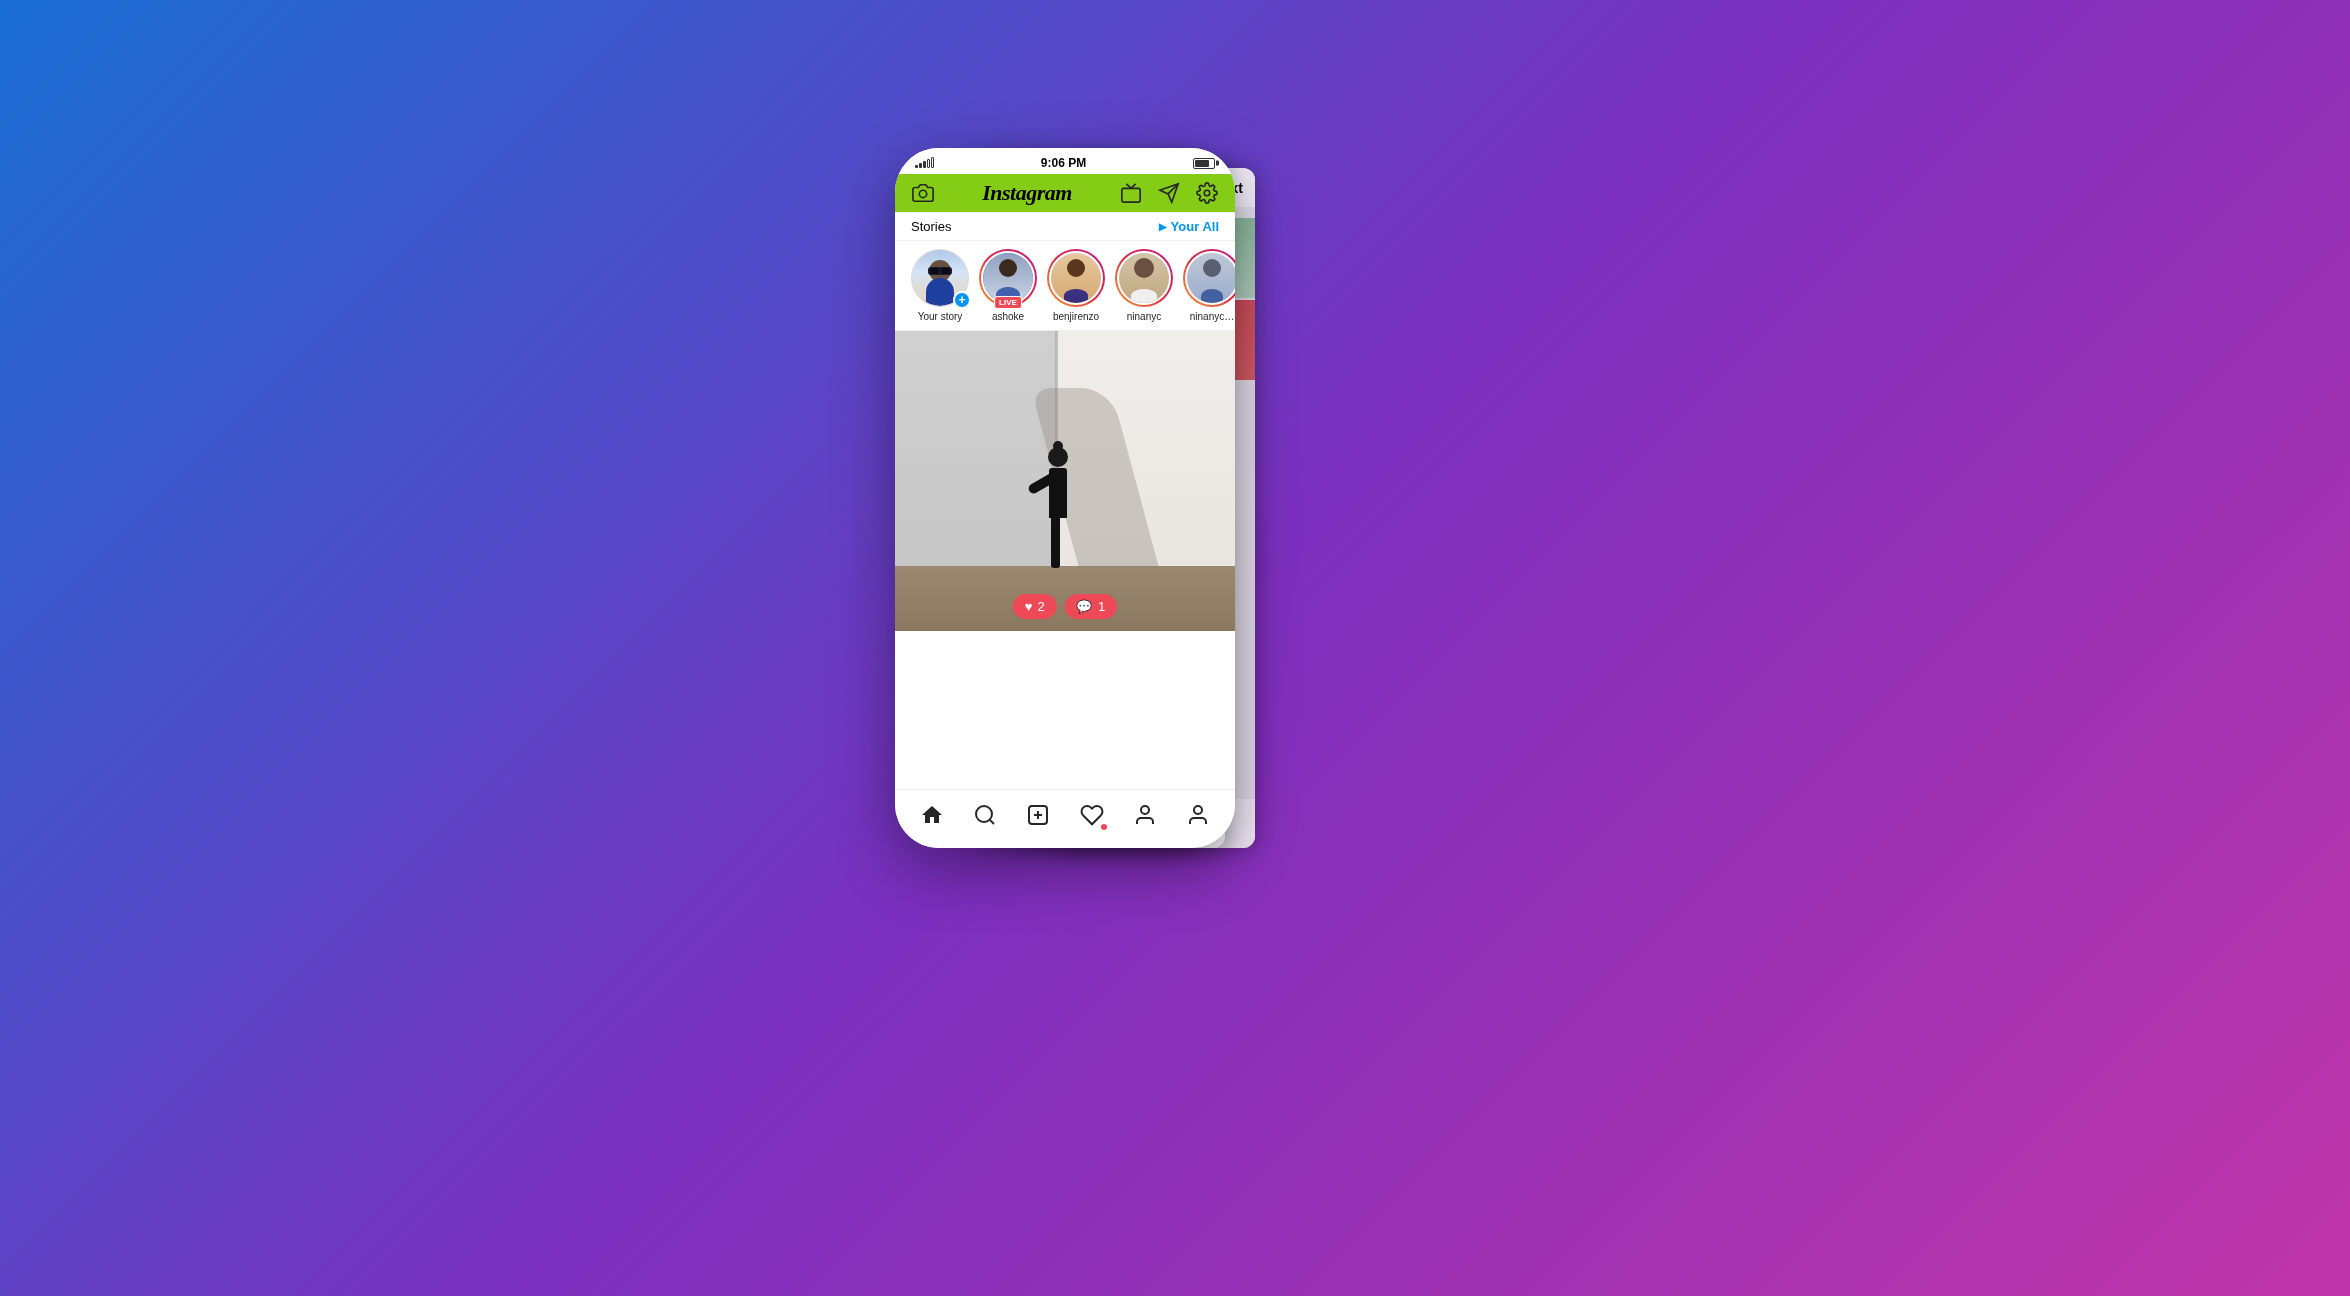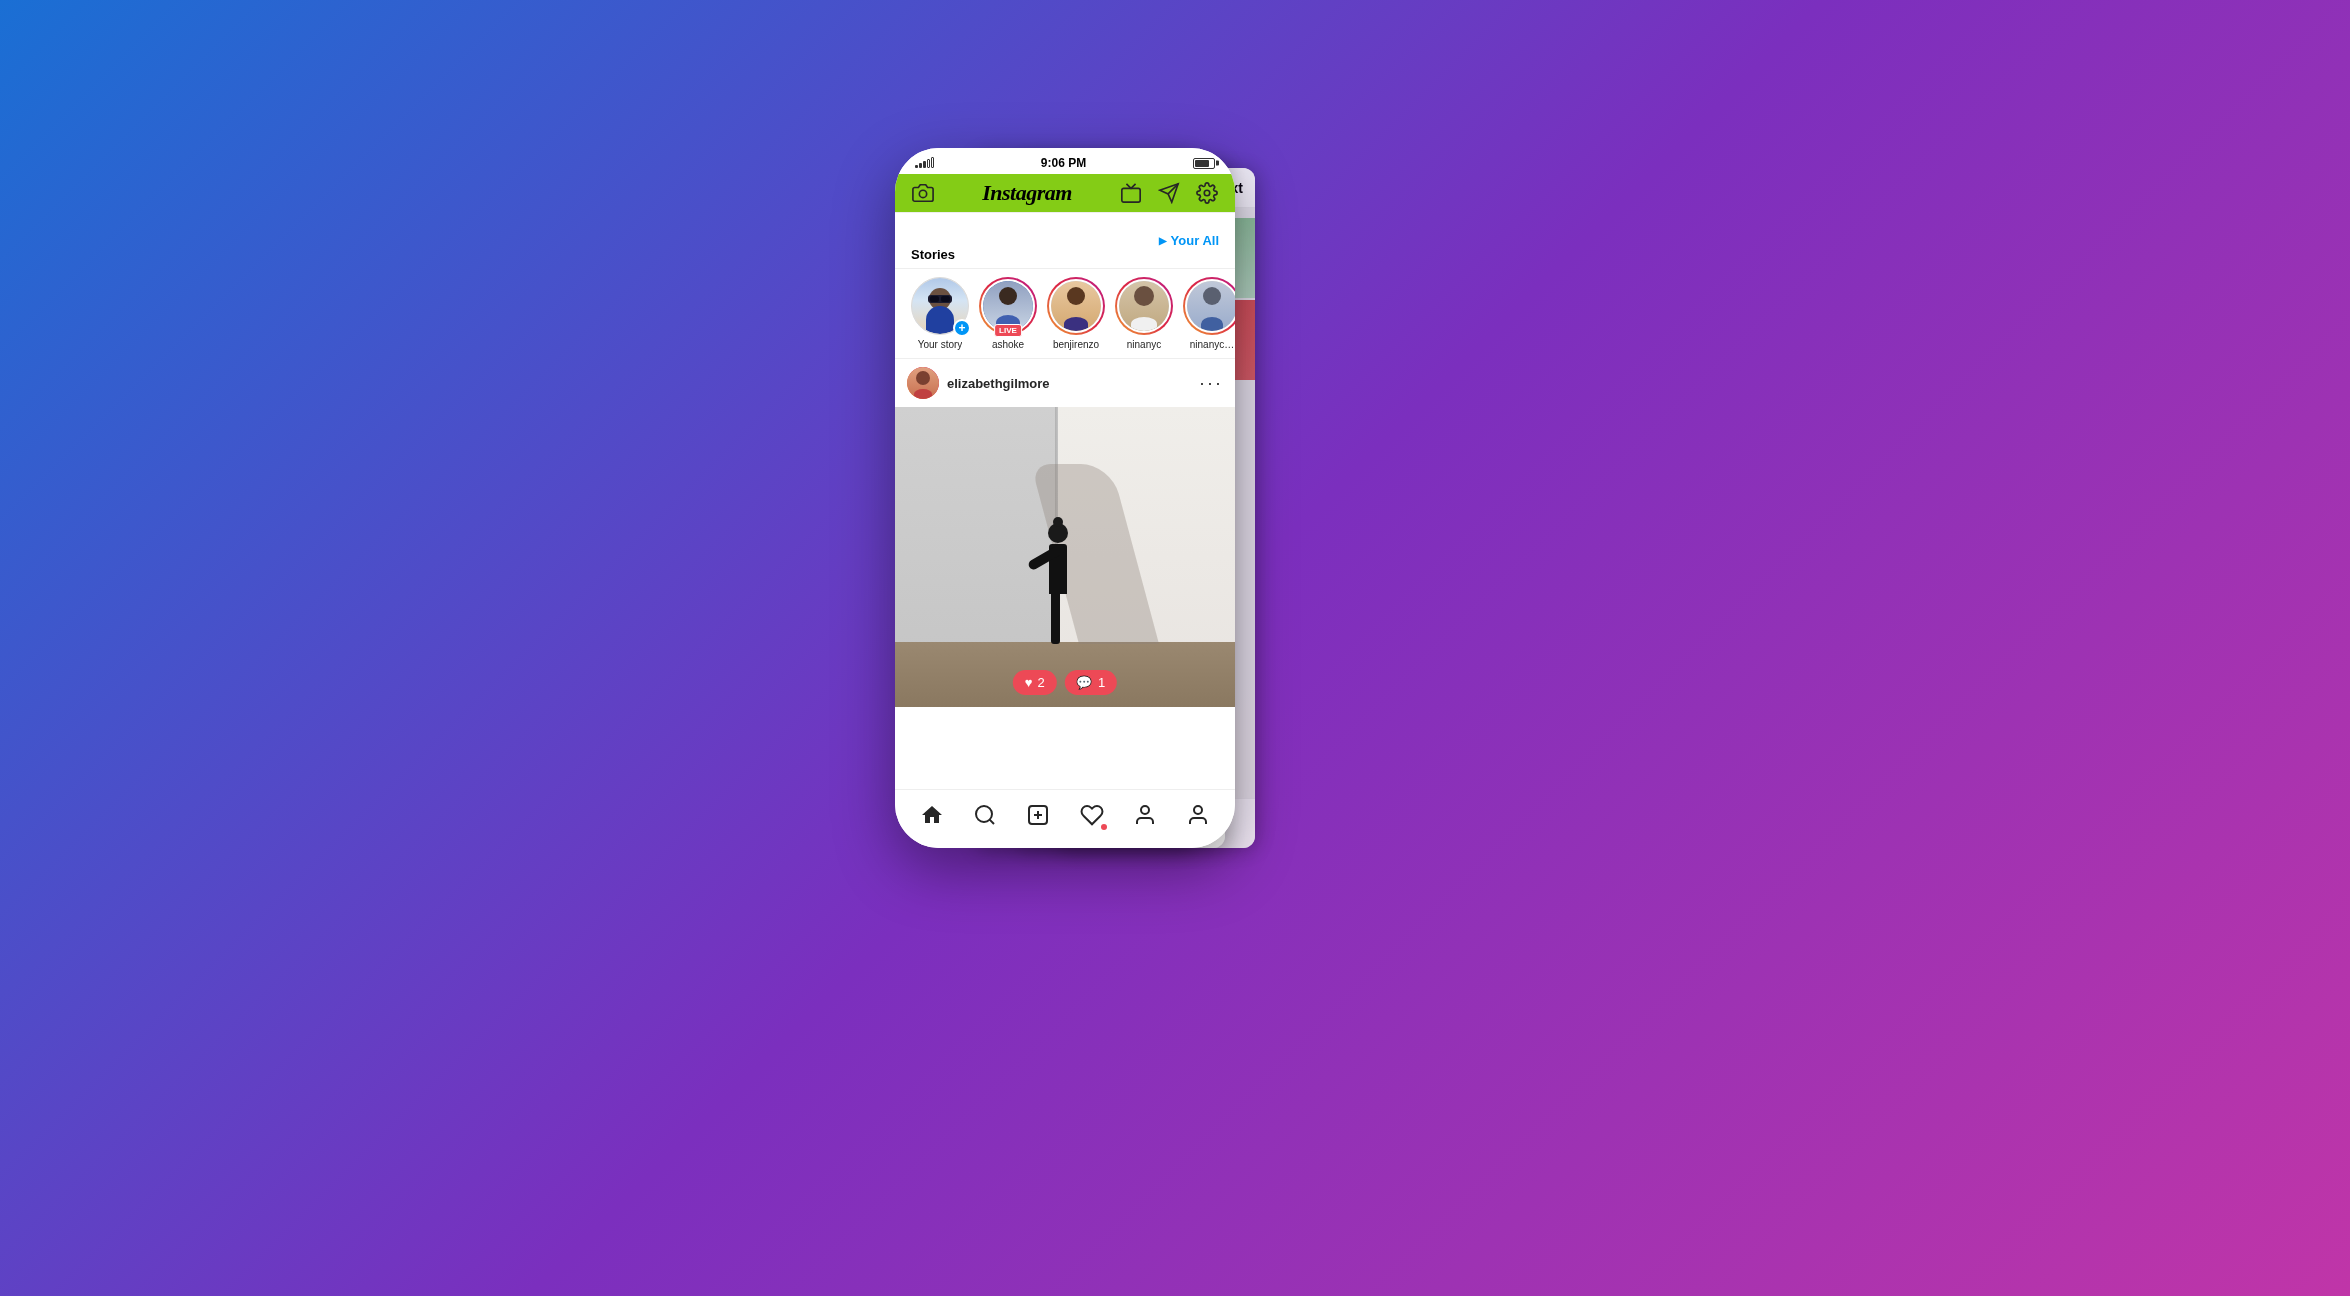--- a/index.html
+++ b/index.html
@@ -188,23 +188,22 @@
     .stories-bar {
       display: flex;
       align-items: center;
       justify-content: space-between;
       padding: 6px 16px;
       border-bottom: 1px solid #eee;
     }
 
     .stories-label {
       font-size: 13px;
-      font-weight: 700;
+      font-weight: 400;
       color: #000;
-      margin-top: 28px;
     }
 
     .watch-all {
       font-size: 13px;
       font-weight: 600;
       color: #0095f6;
       display: flex;
       align-items: center;
       gap: 4px;
     }
@@ -676,32 +675,20 @@
                 <div style="position:absolute; bottom:0; left:50%; transform:translateX(-50%); width:22px; height:14px; background:#4060a0; border-radius:50% 50% 0 0;"></div>
               </div>
             </div>
           </div>
         </div>
         <span class="story-name">ninanyc…</span>
       </div>
 
     </div>
 
-    <div class="post-header">
-      <div class="post-user">
-        <div class="post-avatar">
-          <div style="width:100%; height:100%; border-radius:50%; overflow:hidden; background: linear-gradient(180deg, #e0a080 0%, #c87050 100%); position:relative;">
-            <div style="position:absolute; top:4px; left:50%; transform:translateX(-50%); width:14px; height:14px; background:#7a4030; border-radius:50%;"></div>
-            <div style="position:absolute; bottom:0; left:50%; transform:translateX(-50%); width:18px; height:10px; background:#c04040; border-radius:50% 50% 0 0;"></div>
-          </div>
-        </div>
-        <span class="post-username">elizabethgilmore</span>
-      </div>
-      <div class="post-more">···</div>
-    </div>
 
     <div class="post-image">
 
       <div style="position:absolute; left:0; top:0; width:48%; height:100%; background: linear-gradient(180deg, #d0d0d0 0%, #c4c4c4 100%);"></div>
 
       <div style="position:absolute; right:0; top:0; width:52%; height:100%; background: linear-gradient(180deg, #f0eeea 0%, #e8e4e0 100%);"></div>
 
       <div style="position:absolute; bottom:0; left:0; right:0; height:65px; background: linear-gradient(180deg, #9a8870 0%, #8a7860 100%);"></div>
 
       <div style="position:absolute; left:47%; top:0; bottom:65px; width:3px; background: linear-gradient(90deg, rgba(0,0,0,0.15), rgba(0,0,0,0.05));"></div>

